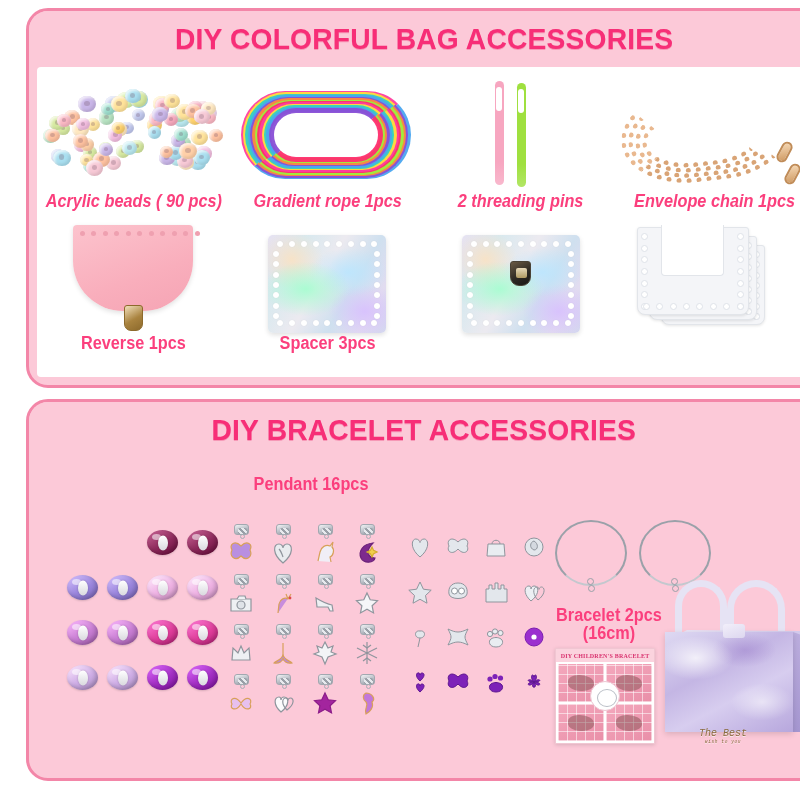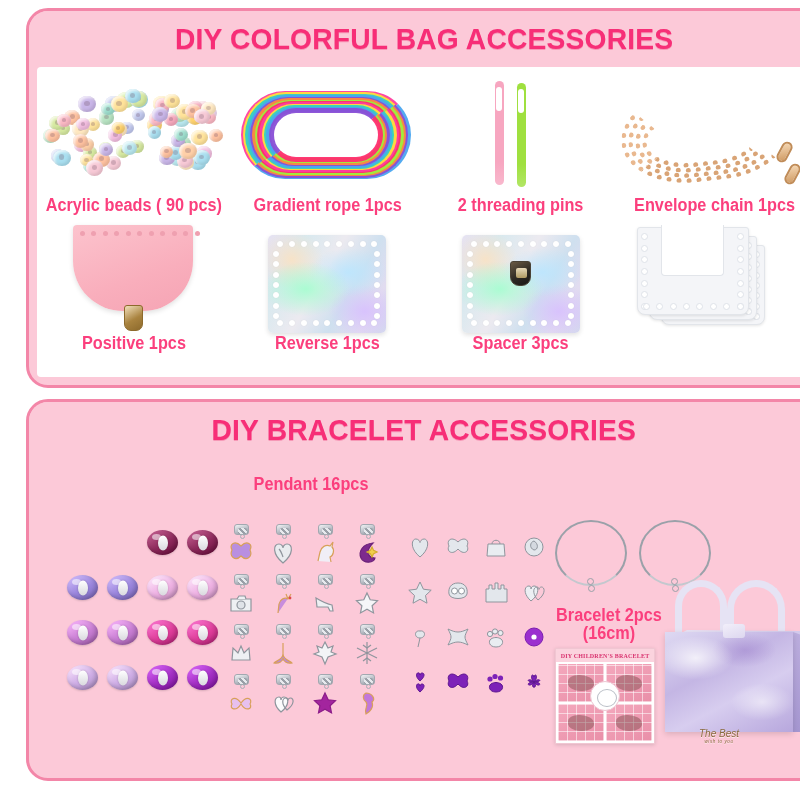--- a/index.html
+++ b/index.html
@@ -52,21 +52,21 @@
     text-align: center;
     line-height: 1.02;
     transform: scaleX(.93);
     white-space: pre-line;
   }
 
   
   #bag-row-1 { height: 122px; }
   #bag-row-1 .cell { width: 25%; }
   #bag-labels-1 { height: 26px; }
-  #bag-labels-1 .lab { display:flex; align-items:flex-end; justify-content:center; }
+  #bag-labels-1 .lab { display:flex; align-items:center; justify-content:center;font-style:italic; }
   #bag-row-2 { height: 118px; }
   #bag-row-2 .cell { width: 25%; }
   #bag-labels-2 { height: 44px; }
   #bag-labels-2 .lab { display:flex; align-items:flex-start; justify-content:center; padding-top:2px; }
 
   #bag-labels-1 .lab, #bag-labels-2 .lab { width: 25%; }
   .lab .label { font-size: 17.5px; }
 
   
   .bead-pile { width: 200px; height: 112px; position: relative; }
@@ -279,21 +279,21 @@
     background: linear-gradient(160deg,#bcaede,#a495d0);
     clip-path: polygon(0 0, 100% 8%, 100% 100%, 0 100%);
   }
   .handbox .boxtop {
     position:absolute; left:0; top:50px; width:150px; height:12px;
     background: linear-gradient(100deg,#ece8f8,#cfc5ea);
     clip-path: polygon(0 100%, 128px 100%, 150px 10%, 22px 0);
   }
   .handbox .brand {
     position:absolute; left:34px; top:96px; color:#8a6b3e;
-    font-size:10px; font-style:italic; font-family:Liberation Sans, sans-serif;
+    font-size:10px; font-style:italic; font-family:Liberation Mono, monospace;
     text-shadow:0 1px 0 rgba(255,255,255,.6);
   }
   .handbox .brand small { display:block; font-size:4.5px; letter-spacing:.6px; text-align:center; }
   .handbox .knot {
     position:absolute; left:58px; top:44px; width:22px; height:14px;
     background: linear-gradient(160deg,#f2effa,#ddd7ef); border-radius:3px;
   }
 
   #brc-labels { position:absolute; left:0; right:0; bottom:4px; height:46px; }
   #brc-labels .lab { position:absolute; text-align:center; }
@@ -647,23 +647,20 @@
                   <u style="left: 86.5714px; top: 76px;"></u>
                   <u style="left: 100px; top: 76px;"></u>
                 </div>
               </div>
           </div>
         </div>
       </div>
 
       <div class="row" id="bag-labels-2">
         <div class="lab">
-          <div class="label">Positive 1pcs</div>
-        </div>
-        <div class="lab">
           <div class="label">Reverse 1pcs</div>
         </div>
         <div class="lab">
           <div class="label">Spacer 3pcs</div>
         </div>
       </div>
 
     </div>
   </section>
 

